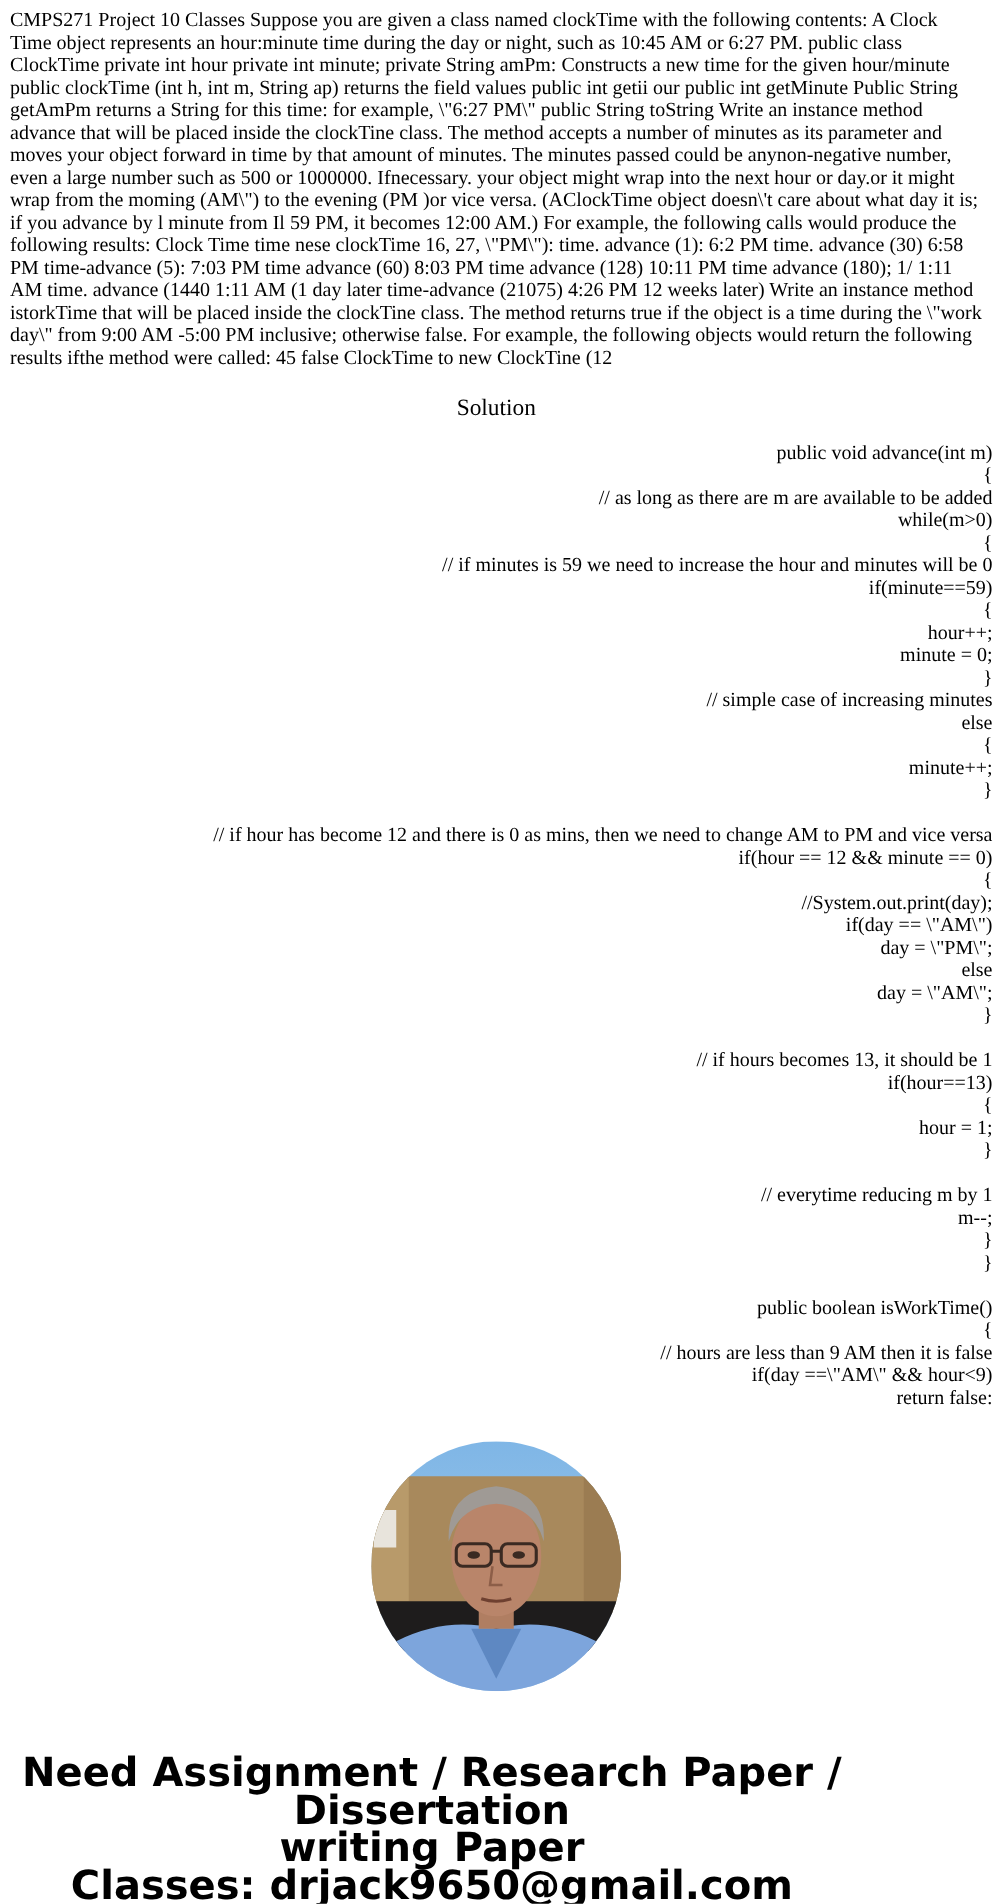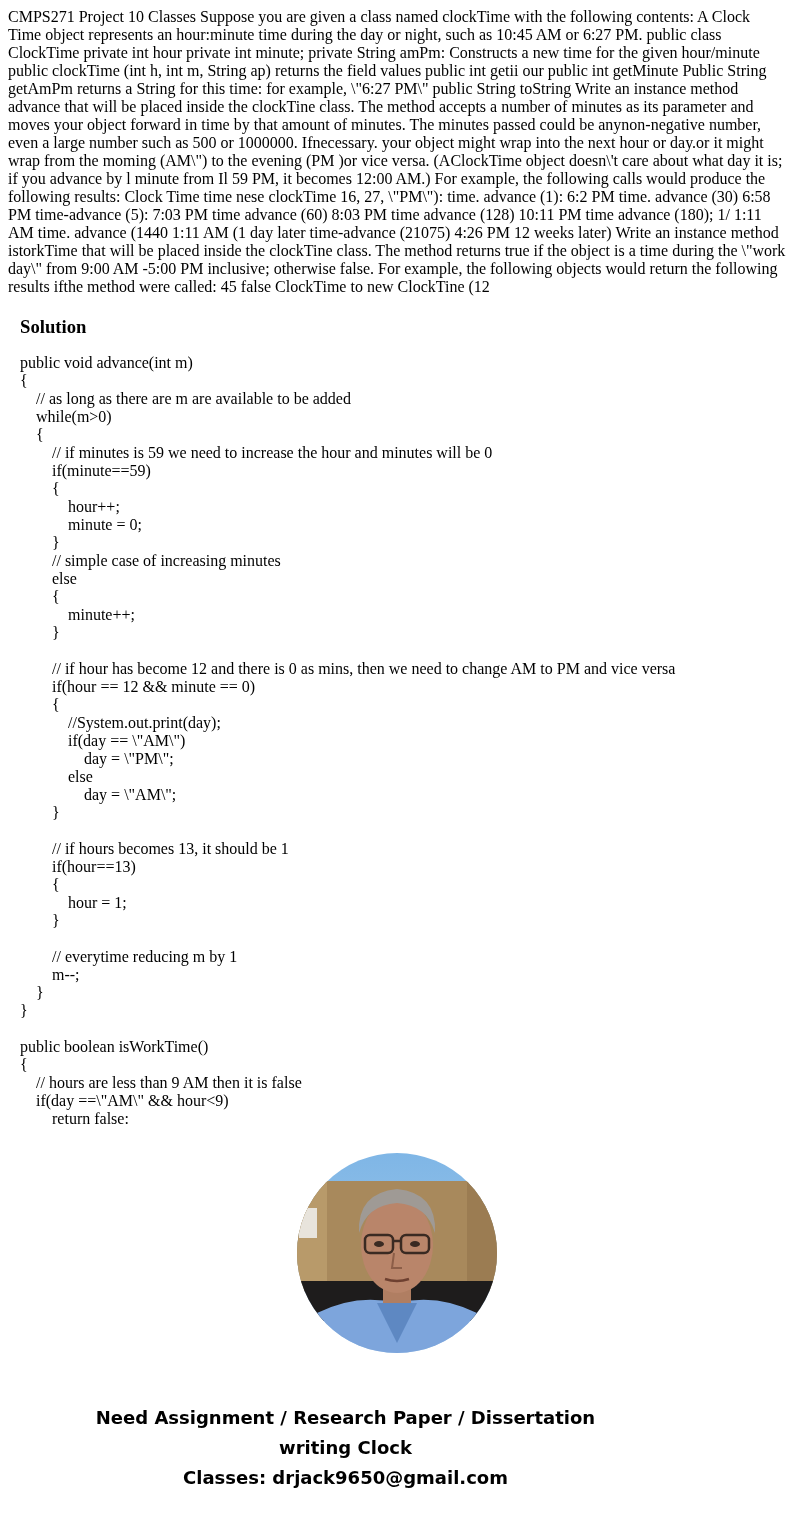--- a/index.html
+++ b/index.html
@@ -10,51 +10,52 @@
     color: #000;
     position: relative;
   }
   .question {
     margin: 8px 8px 0 8px;
     font-size: 16px;
     line-height: 18px;
   }
   .solution-heading {
     font-family: "Liberation Serif", serif;
-    font-weight: bold;
+    font-weight: normal;
     font-size: 18.7px;
-    margin: 20px 8px 0 20px;
+    margin: 20px 8px 0 8px;
     line-height: 22px;
+    text-align: center;
   }
   .code {
     margin: 16px 0 0 20px;
     font-family: "Liberation Serif", serif;
     font-size: 16px;
     line-height: 18px;
     white-space: pre;
   }
-  .code-line { display: block; height: 18px; }
+  .code-line { display: block; height: 18px; text-align: right; }
   .avatar-wrap {
     position: absolute;
     left: 297px;
     top: 1153px;
     width: 200px;
     height: 200px;
     border-radius: 50%;
     overflow: hidden;
   }
   .footer {
     position: absolute;
     left: 0;
     top: 1403px;
     width: 691px;
     text-align: center;
     font-family: "DejaVu Sans", sans-serif;
     font-weight: bold;
-    font-size: 18px;
+    font-size: 32px;
     line-height: 30px;
     color: #000;
   }
 </style>
 </head>
 <body>
 
 <div class="question">CMPS271 Project 10 Classes Suppose you are given a class named clockTime with the following contents: A Clock Time object represents an hour:minute time during the day or night, such as 10:45 AM or 6:27 PM. public class ClockTime private int hour private int minute; private String amPm: Constructs a new time for the given hour/minute public clockTime (int h, int m, String ap) returns the field values public int getii our public int getMinute Public String getAmPm returns a String for this time: for example, \"6:27 PM\" public String toString Write an instance method advance that will be placed inside the clockTine class. The method accepts a number of minutes as its parameter and moves your object forward in time by that amount of minutes. The minutes passed could be anynon-negative number, even a large number such as 500 or 1000000. Ifnecessary. your object might wrap into the next hour or day.or it might wrap from the moming (AM\") to the evening (PM )or vice versa. (AClockTime object doesn\'t care about what day it is; if you advance by l minute from Il 59 PM, it becomes 12:00 AM.) For example, the following calls would produce the following results: Clock Time time nese clockTime 16, 27, \"PM\"): time. advance (1): 6:2 PM time. advance (30) 6:58 PM time-advance (5): 7:03 PM time advance (60) 8:03 PM time advance (128) 10:11 PM time advance (180); 1/ 1:11 AM time. advance (1440 1:11 AM (1 day later time-advance (21075) 4:26 PM 12 weeks later) Write an instance method istorkTime that will be placed inside the clockTine class. The method returns true if the object is a time during the \"work day\" from 9:00 AM -5:00 PM inclusive; otherwise false. For example, the following objects would return the following results ifthe method were called: 45 false ClockTime to new ClockTine (12</div>
 
 <h3 class="solution-heading">Solution</h3>
@@ -85,15 +86,15 @@
     <line x1="96" y1="88" x2="104" y2="88" stroke="#3a2a22" stroke-width="2.5"></line>
     <ellipse cx="82" cy="91" rx="5" ry="3" fill="#3a2a22"></ellipse>
     <ellipse cx="118" cy="91" rx="5" ry="3" fill="#3a2a22"></ellipse>
     <path d="M97 100 L95 115 L105 115" fill="none" stroke="#8c5e48" stroke-width="2"></path>
     <path d="M88 126 Q100 130 112 126" fill="none" stroke="#6e4030" stroke-width="2.5"></path>
   </svg>
 </div>
 
 <div class="footer">
   <div>Need Assignment / Research Paper / Dissertation</div>
-  <div>writing Clock</div>
+  <div>writing Paper</div>
   <div>Classes: drjack9650@gmail.com</div>
 </div>
 
 </body></html>

